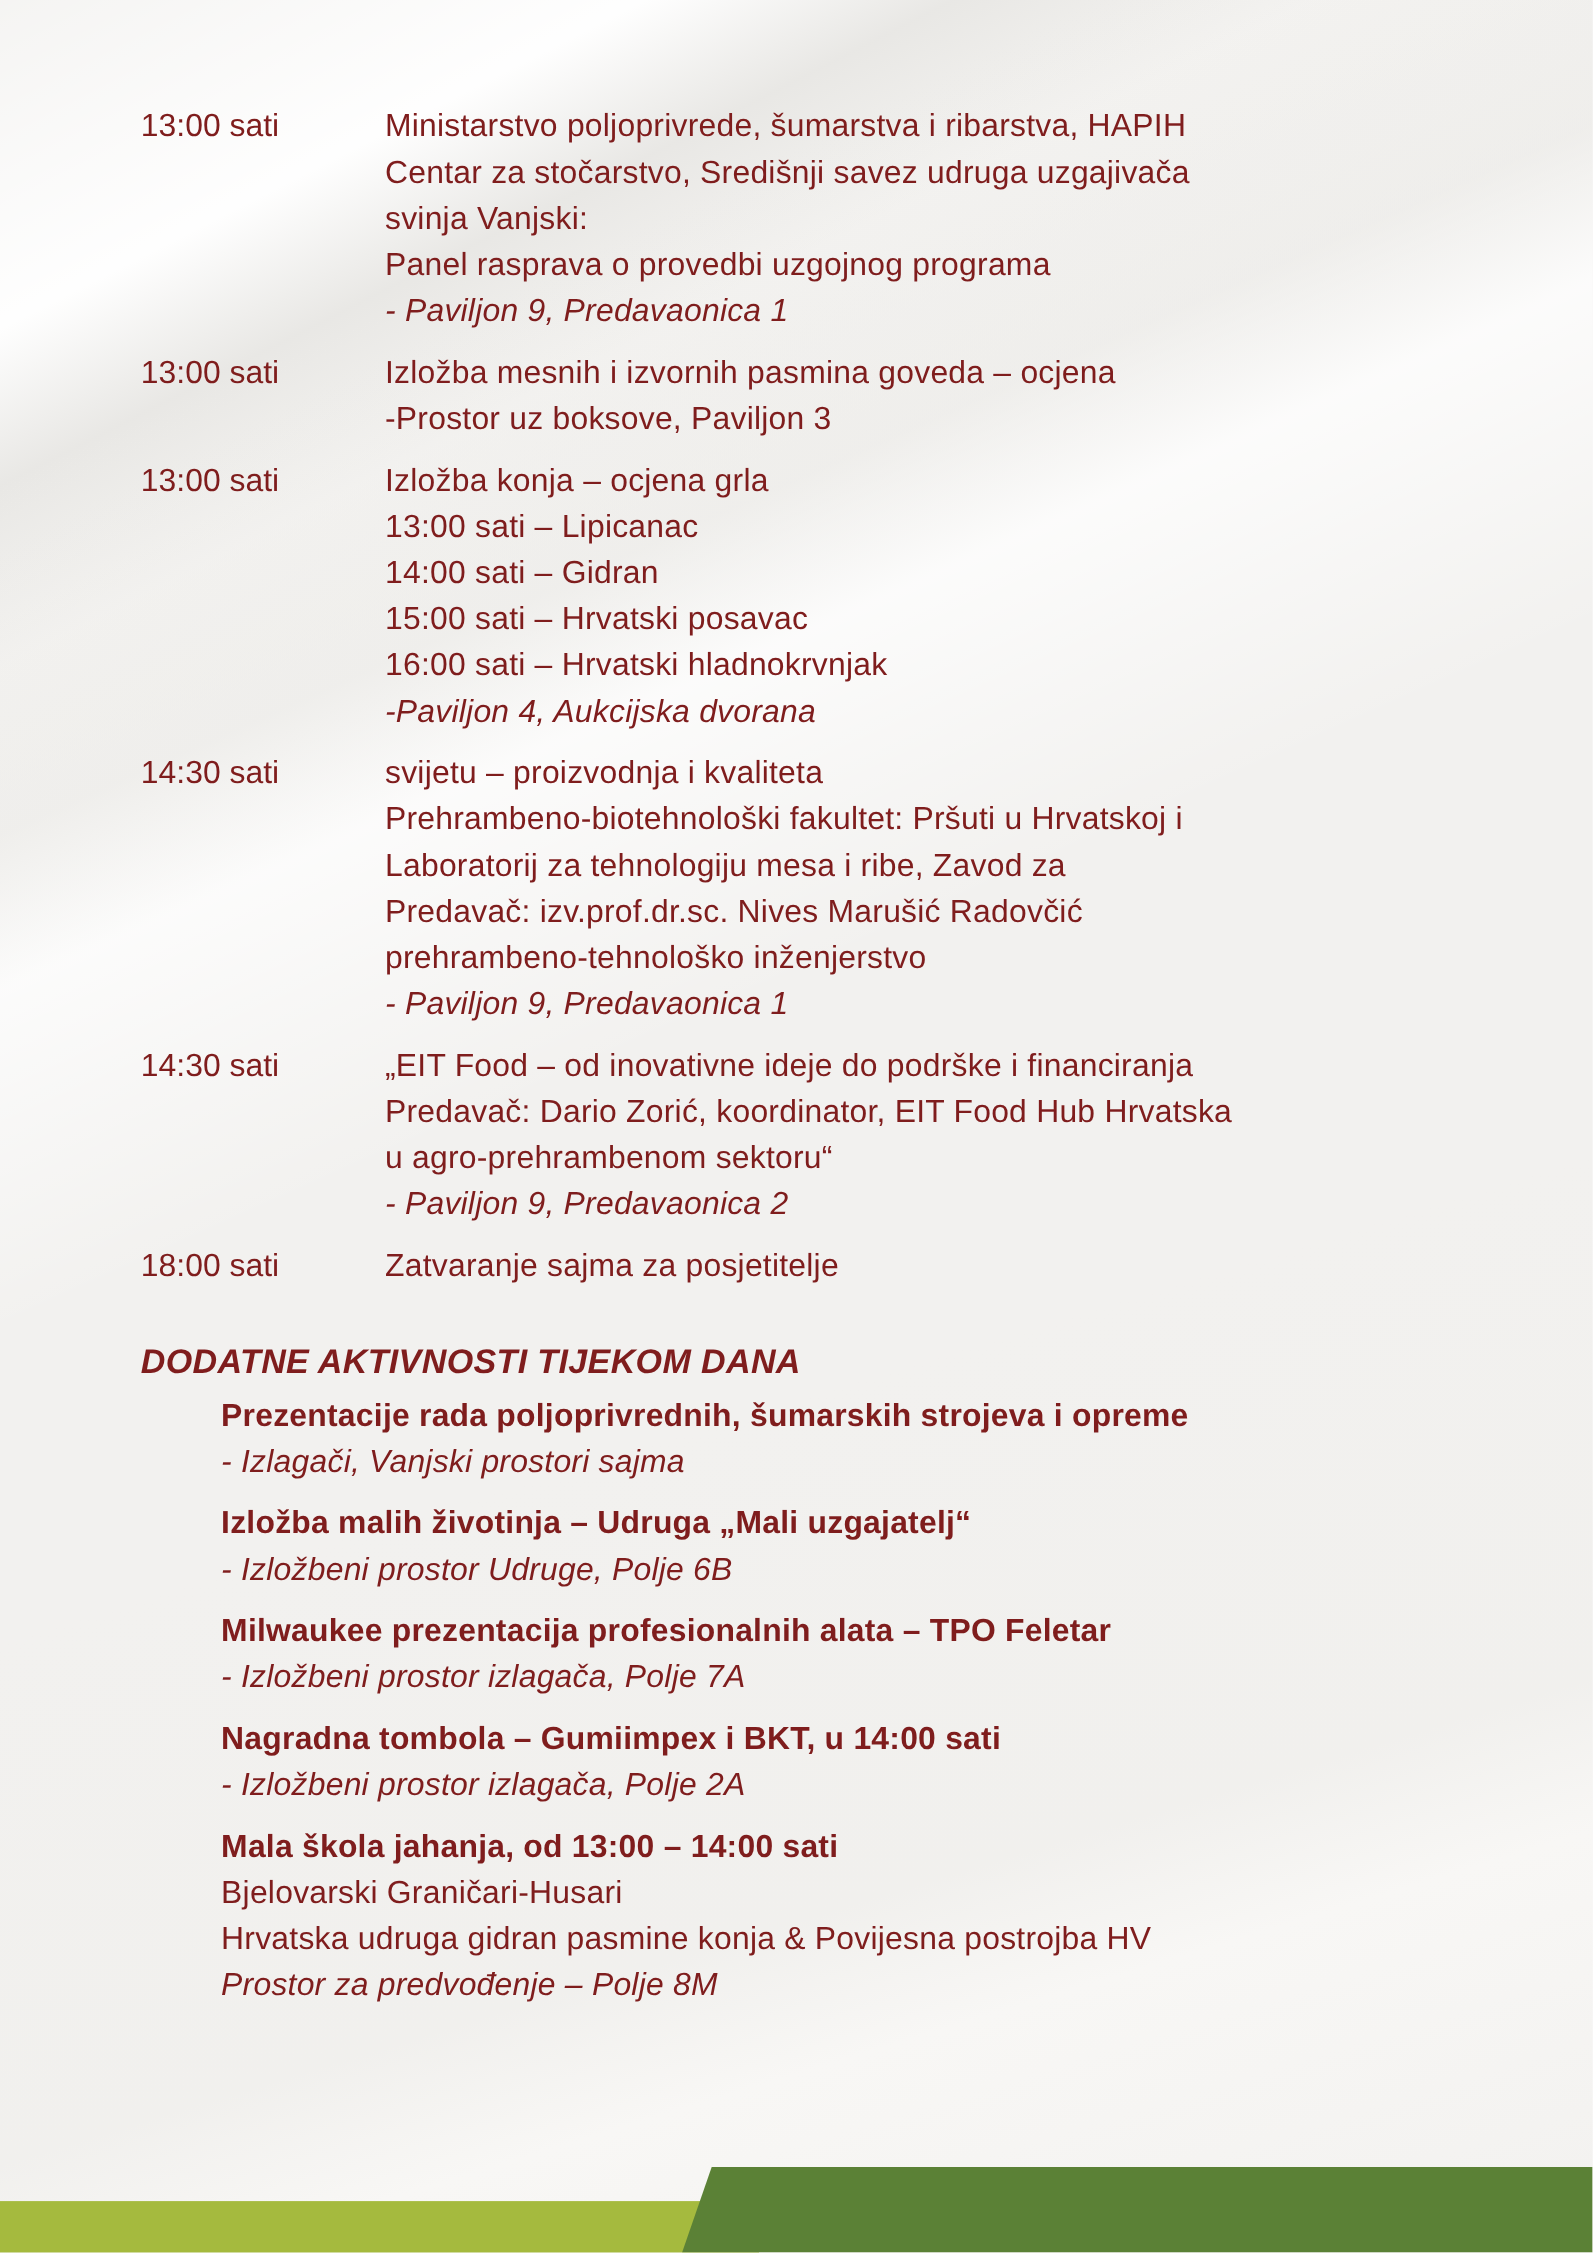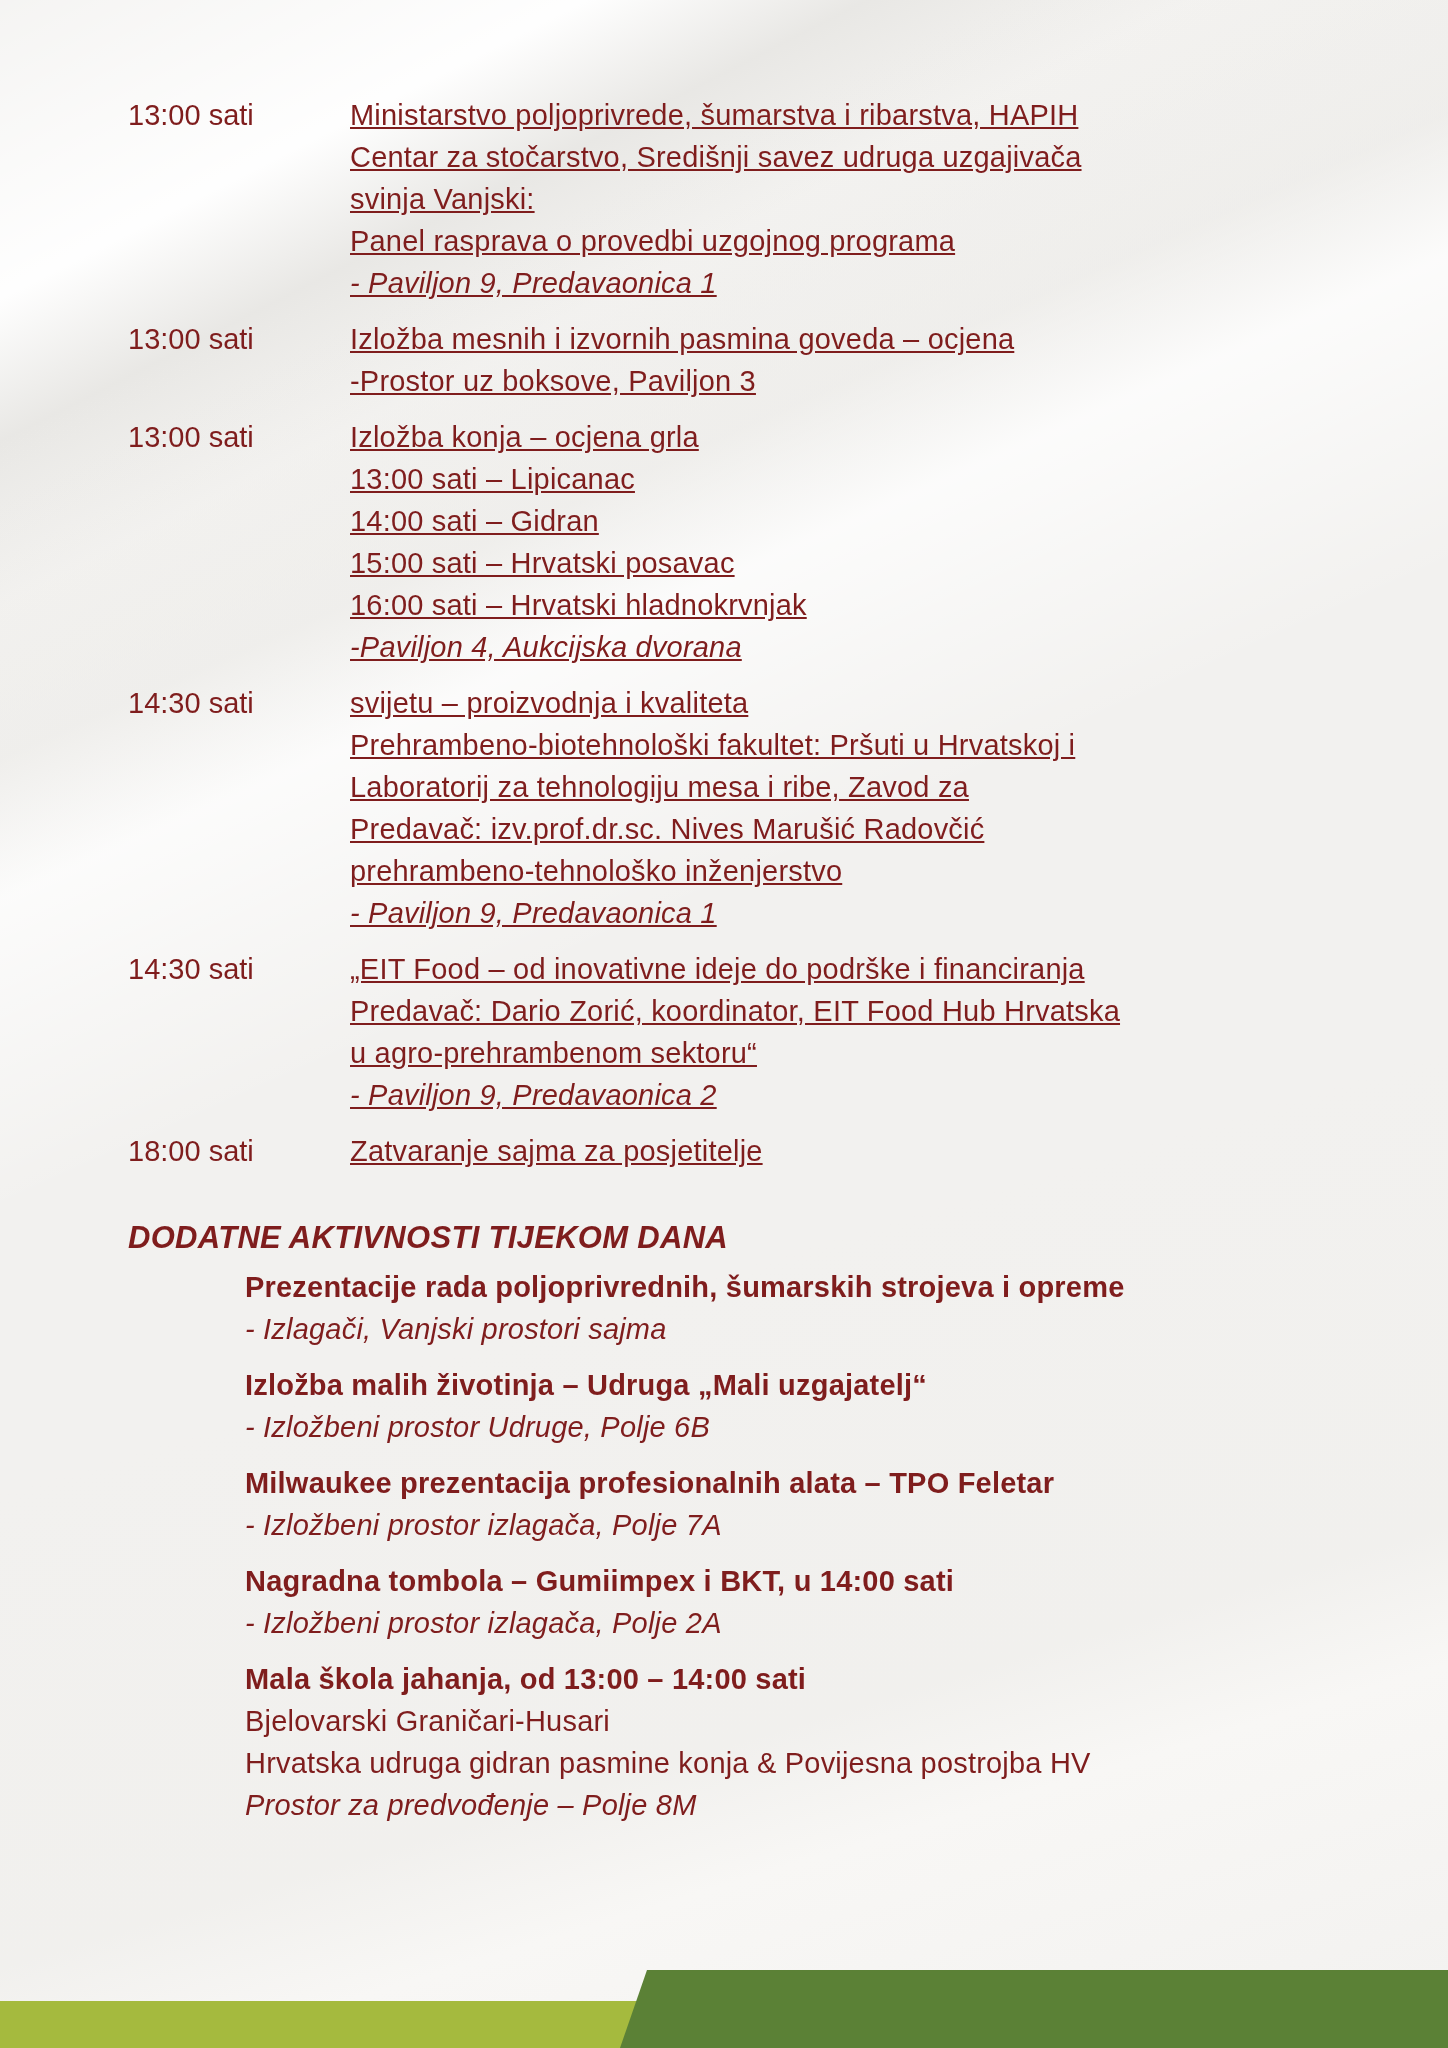--- a/index.html
+++ b/index.html
@@ -26,28 +26,28 @@
   .fold-c{
     bottom:-140px;left:-350px;width:2500px;height:950px;
     transform:rotate(-17deg);
     background:linear-gradient(180deg,rgba(255,255,255,0) 0%,rgba(240,239,236,0.5) 48%,rgba(252,251,249,0.6) 62%,rgba(255,255,255,0) 100%);
   }
 
   .content{position:relative;z-index:2;padding:94px 48px 0 128px;}
 
   .row{display:flex;margin-bottom:14px;}
   .time{width:222px;flex:none;font-size:29px;line-height:42px;}
-  .lines{flex:1 1 auto;min-width:0;text-decoration:underline;}
+  .lines{flex:1 1 auto;min-width:0;}
   .line{font-size:29px;line-height:42px;letter-spacing:0.2px;}
   .italic{font-style:italic;}
   .bold{font-weight:700;}
 
   .additional{margin-top:44px;}
   .heading{margin:0;font-size:31px;line-height:44px;font-weight:700;letter-spacing:0.3px;font-style:italic;}
-  .items{margin-left:117px;margin-top:6px;}
+  .items{margin-left:73px;margin-top:6px;}
   .item{margin-bottom:14px;}
 
   
   .band{position:absolute;bottom:0;}
   .band-light{left:0;width:690px;height:47px;background:#a5ba3e;z-index:3;}
   .band-dark{
     left:620px;width:828px;height:78px;background:#5b8136;z-index:4;
     clip-path:polygon(27px 0, 100% 0, 100% 100%, 0 100%);
   }
 </style>

